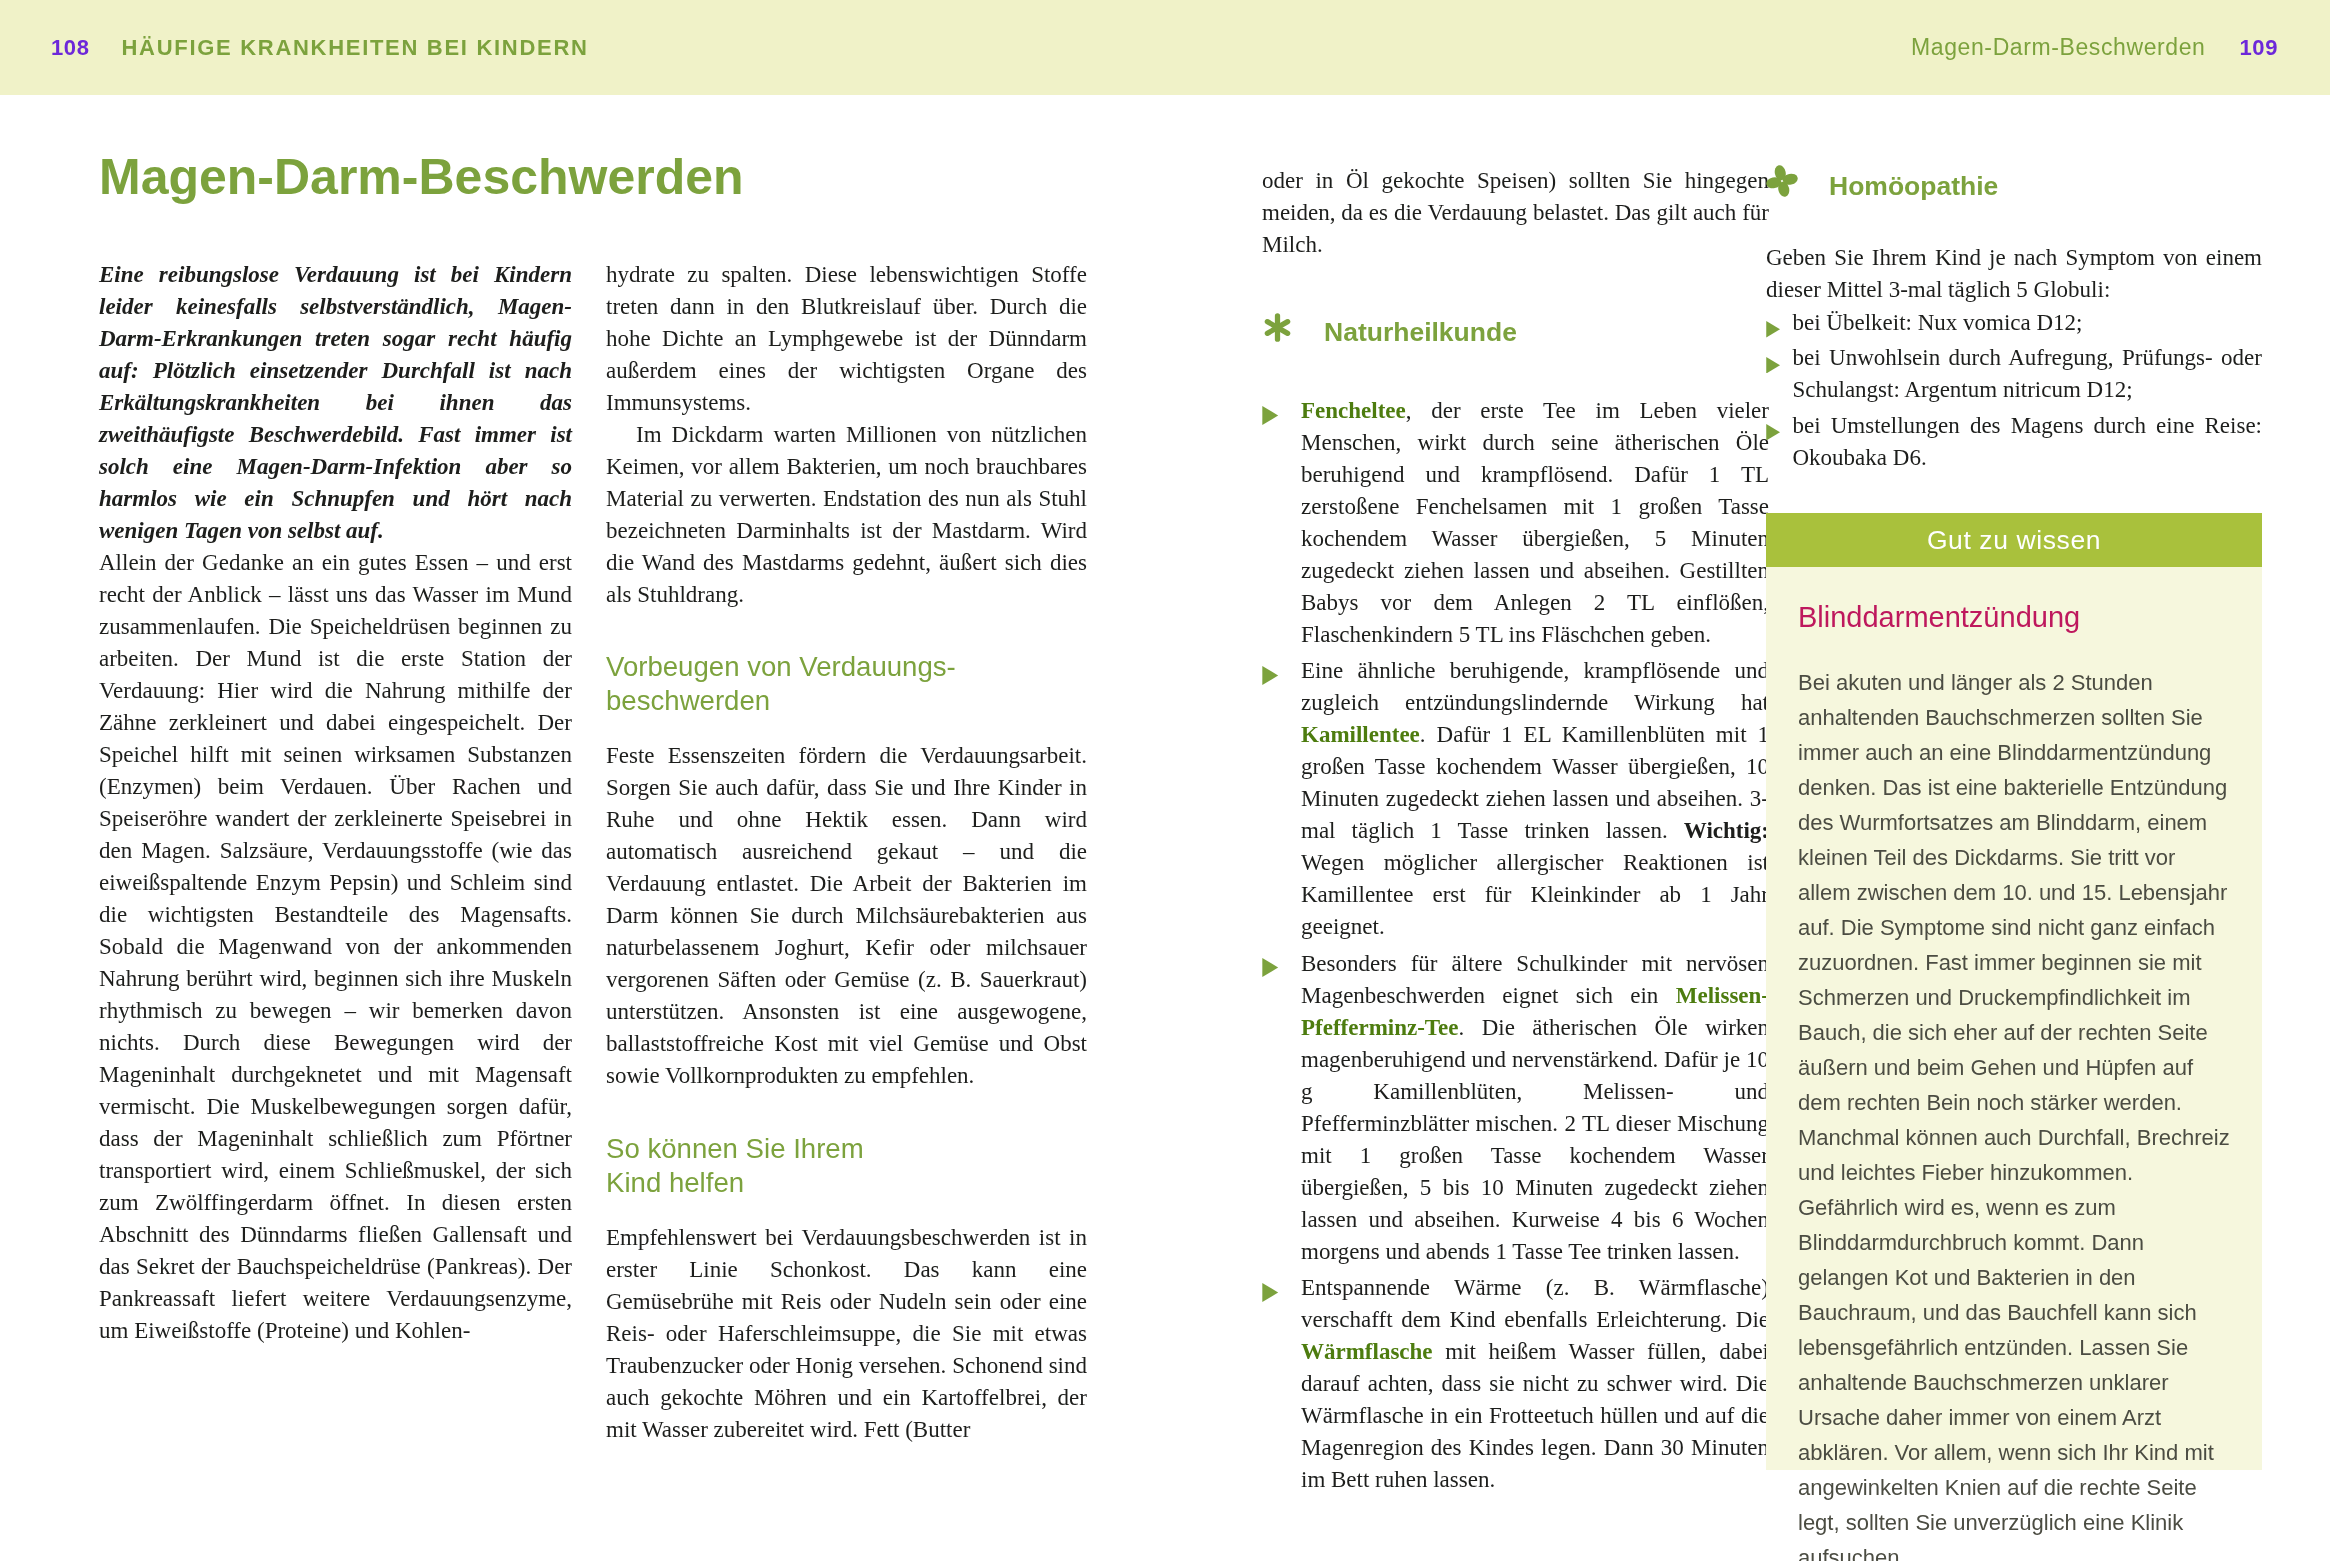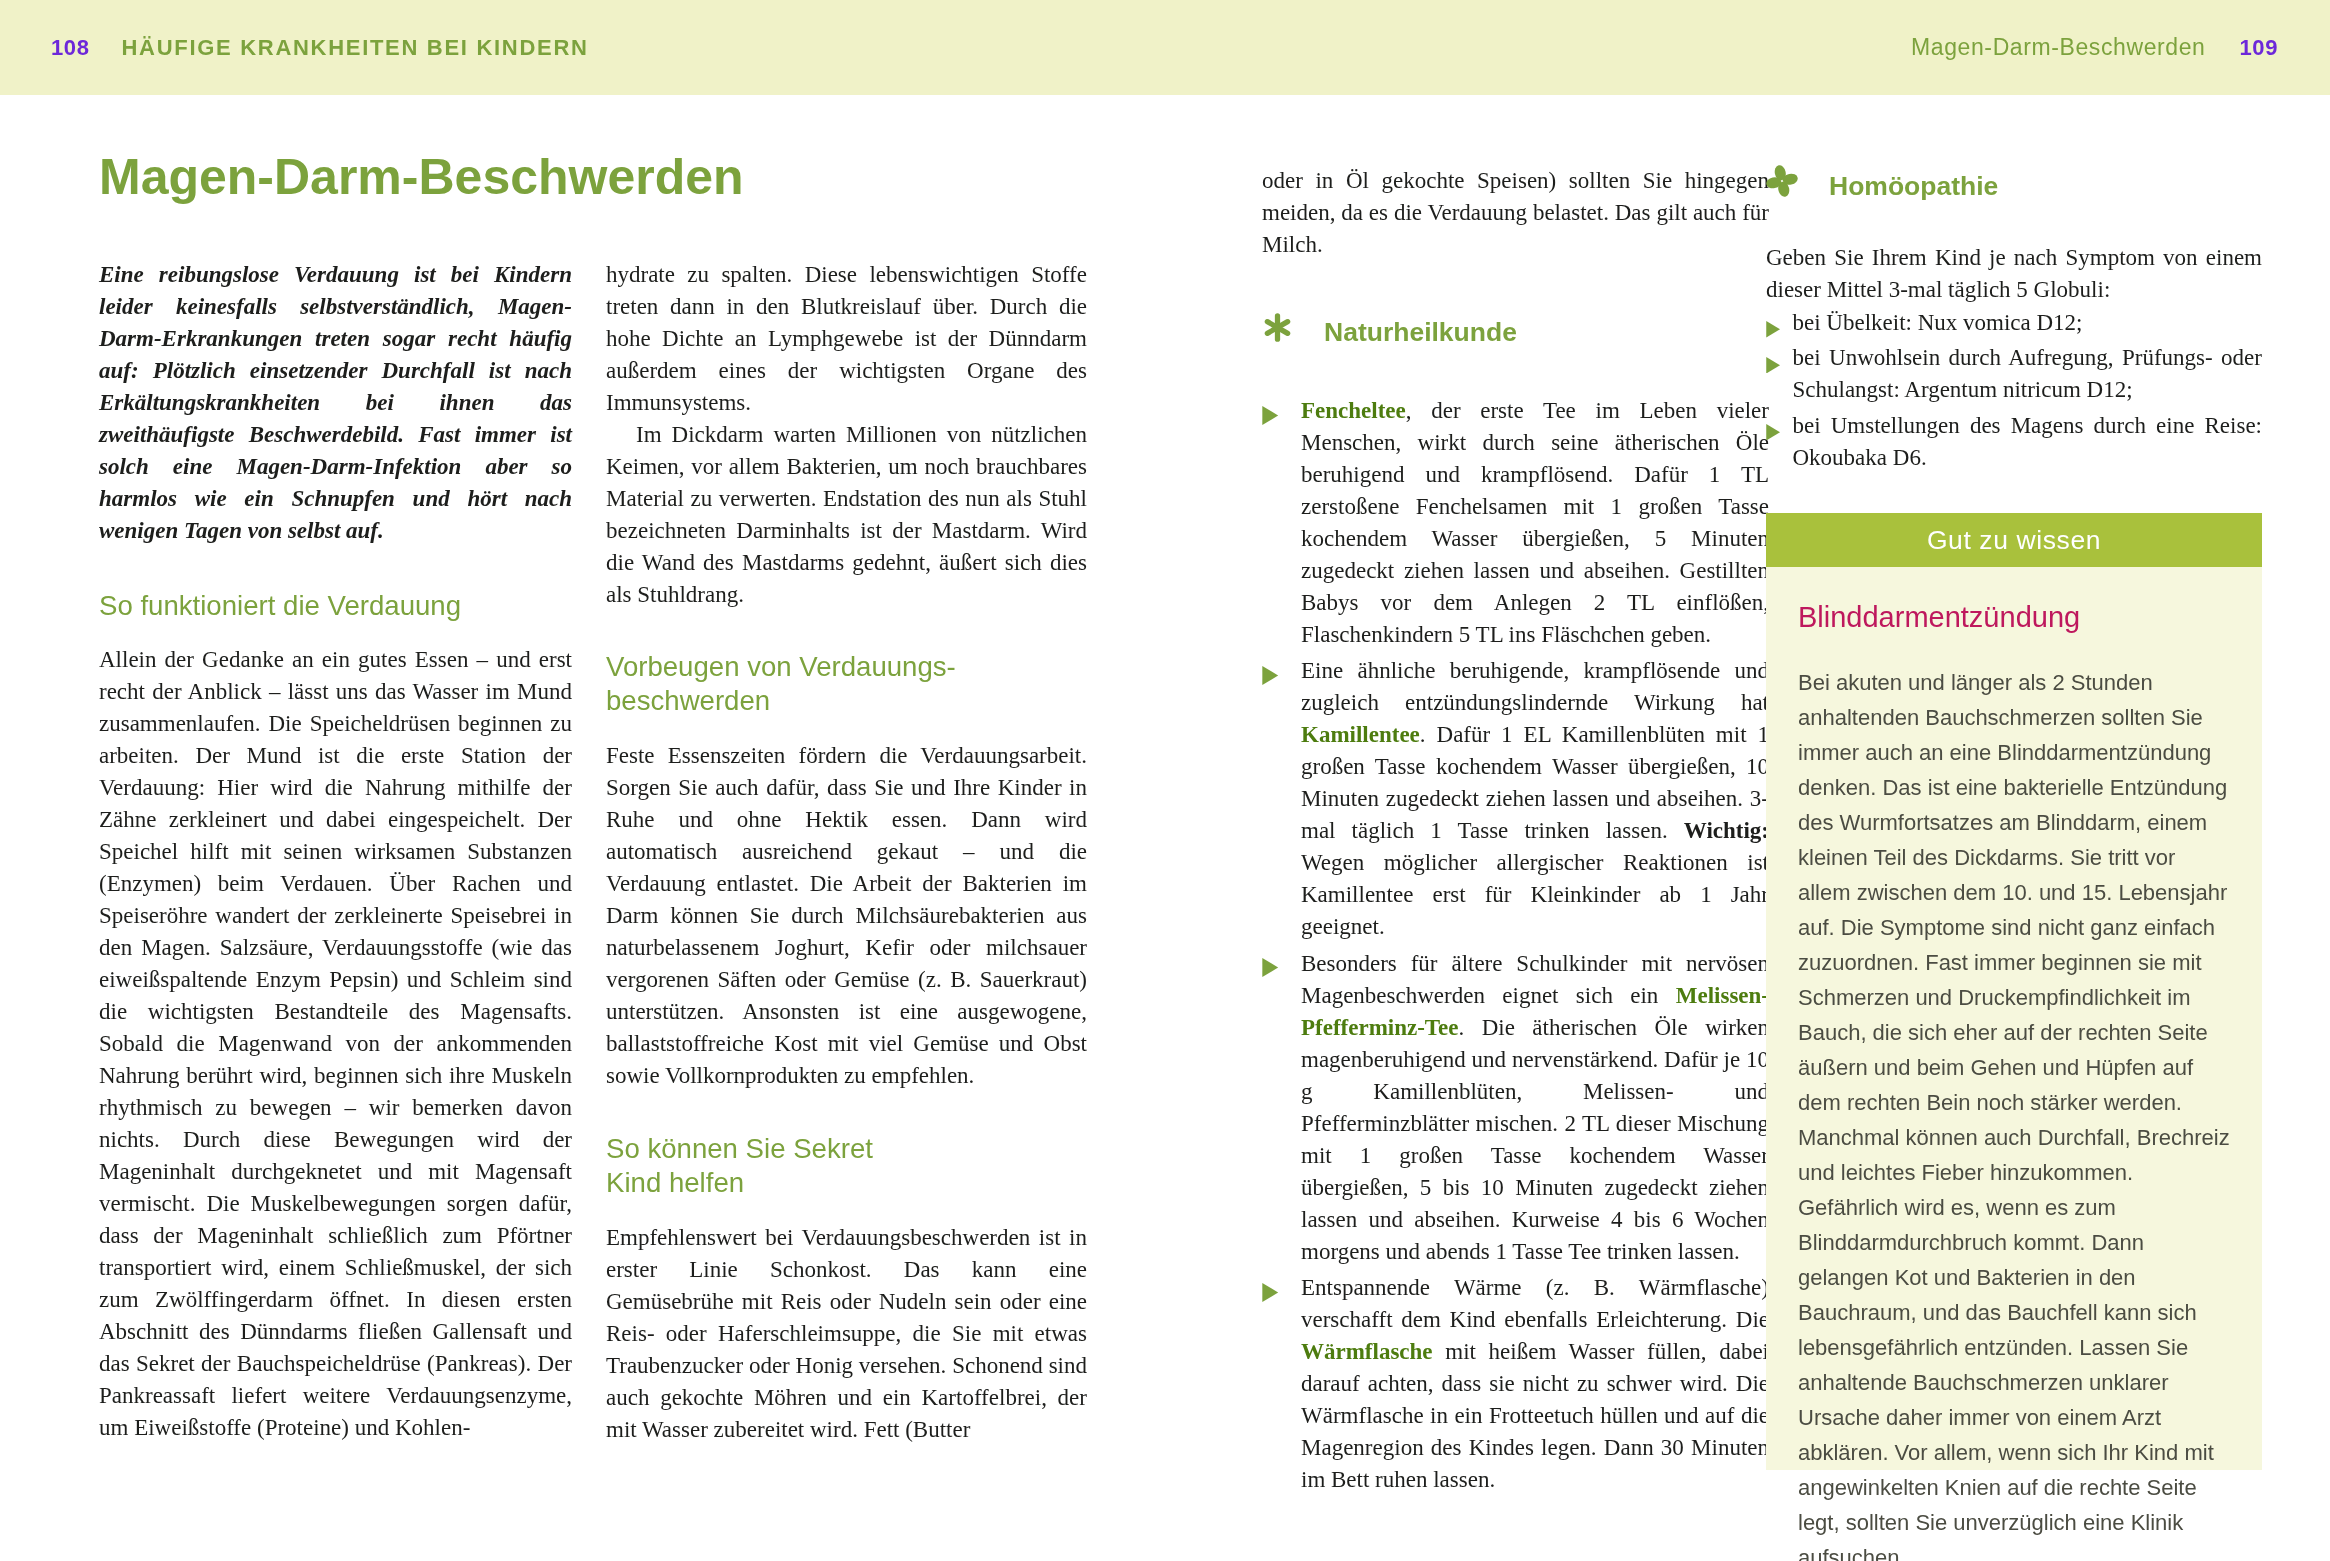--- a/index.html
+++ b/index.html
@@ -61,31 +61,30 @@
   <div class="band-right">
     <span class="running">Magen-Darm-Beschwerden</span>
     <span class="pagenum">109</span>
   </div>
 </div>
 
 <h1>Magen-Darm-Beschwerden</h1>
 
 <div class="col" style="left:99px;top:259px;width:473px;">
   <p class="intro">Eine reibungslose Verdauung ist bei Kindern leider keinesfalls selbstverständlich, Magen-Darm-Erkrankungen treten sogar recht häufig auf: Plötzlich einsetzender Durchfall ist nach Erkältungskrankheiten bei ihnen das zweithäufigste Beschwerdebild. Fast immer ist solch eine Magen-Darm-Infektion aber so harmlos wie ein Schnupfen und hört nach wenigen Tagen von selbst auf.</p>
-  <h2 class="h2-s1">So funktioniert die Verdauung</h2>
   <p>Allein der Gedanke an ein gutes Essen – und erst recht der Anblick – lässt uns das Wasser im Mund zusammenlaufen. Die Speicheldrüsen beginnen zu arbeiten. Der Mund ist die erste Station der Verdauung: Hier wird die Nahrung mithilfe der Zähne zerkleinert und dabei eingespeichelt. Der Speichel hilft mit seinen wirksamen Substanzen (Enzymen) beim Verdauen. Über Rachen und Speiseröhre wandert der zerkleinerte Speisebrei in den Magen. Salzsäure, Verdauungsstoffe (wie das eiweißspaltende Enzym Pepsin) und Schleim sind die wichtigsten Bestandteile des Magensafts. Sobald die Magenwand von der ankommenden Nahrung berührt wird, beginnen sich ihre Muskeln rhythmisch zu bewegen – wir bemerken davon nichts. Durch diese Bewegungen wird der Mageninhalt durchgeknetet und mit Magensaft vermischt. Die Muskelbewegungen sorgen dafür, dass der Mageninhalt schließlich zum Pförtner transportiert wird, einem Schließmuskel, der sich zum Zwölffingerdarm öffnet. In diesen ersten Abschnitt des Dünndarms fließen Gallensaft und das Sekret der Bauchspeicheldrüse (Pankreas). Der Pankreassaft liefert weitere Verdauungsenzyme, um Eiweißstoffe (Proteine) und Kohlen-</p>
 </div>
 
 <div class="col" style="left:606px;top:259px;width:481px;">
   <p>hydrate zu spalten. Diese lebenswichtigen Stoffe treten dann in den Blutkreislauf über. Durch die hohe Dichte an Lymphgewebe ist der Dünndarm außerdem eines der wichtigsten Organe des Immunsystems.</p>
   <p class="indent">Im Dickdarm warten Millionen von nützlichen Keimen, vor allem Bakterien, um noch brauchbares Material zu verwerten. Endstation des nun als Stuhl bezeichneten Darminhalts ist der Mastdarm. Wird die Wand des Mastdarms gedehnt, äußert sich dies als Stuhldrang.</p>
   <h2 class="h2-s2">Vorbeugen von Verdauungs-
 beschwerden</h2>
   <p>Feste Essenszeiten fördern die Verdauungsarbeit. Sorgen Sie auch dafür, dass Sie und Ihre Kinder in Ruhe und ohne Hektik essen. Dann wird automatisch ausreichend gekaut – und die Verdauung entlastet. Die Arbeit der Bakterien im Darm können Sie durch Milchsäurebakterien aus naturbelassenem Joghurt, Kefir oder milchsauer vergorenen Säften oder Gemüse (z. B. Sauerkraut) unterstützen. Ansonsten ist eine ausgewogene, ballaststoffreiche Kost mit viel Gemüse und Obst sowie Vollkornprodukten zu empfehlen.</p>
-  <h2 class="h2-s3">So können Sie Sekret
+  <h2 class="h2-s3">So können Sie Ihrem
 Kind helfen</h2>
   <p>Empfehlenswert bei Verdauungsbeschwerden ist in erster Linie Schonkost. Das kann eine Gemüsebrühe mit Reis oder Nudeln sein oder eine Reis- oder Haferschleimsuppe, die Sie mit etwas Traubenzucker oder Honig versehen. Schonend sind auch gekochte Möhren und ein Kartoffelbrei, der mit Wasser zubereitet wird. Fett (Butter</p>
 </div>
 
 <div class="col" style="left:1262px;top:165px;width:507px;">
   <p>oder in Öl gekochte Speisen) sollten Sie hingegen meiden, da es die Verdauung belastet. Das gilt auch für Milch.</p>
 
   <div class="icon-heading" style="margin-top:51px;">
     <span class="glyph">
       <svg width="31" height="31" viewBox="0 0 40 40">

